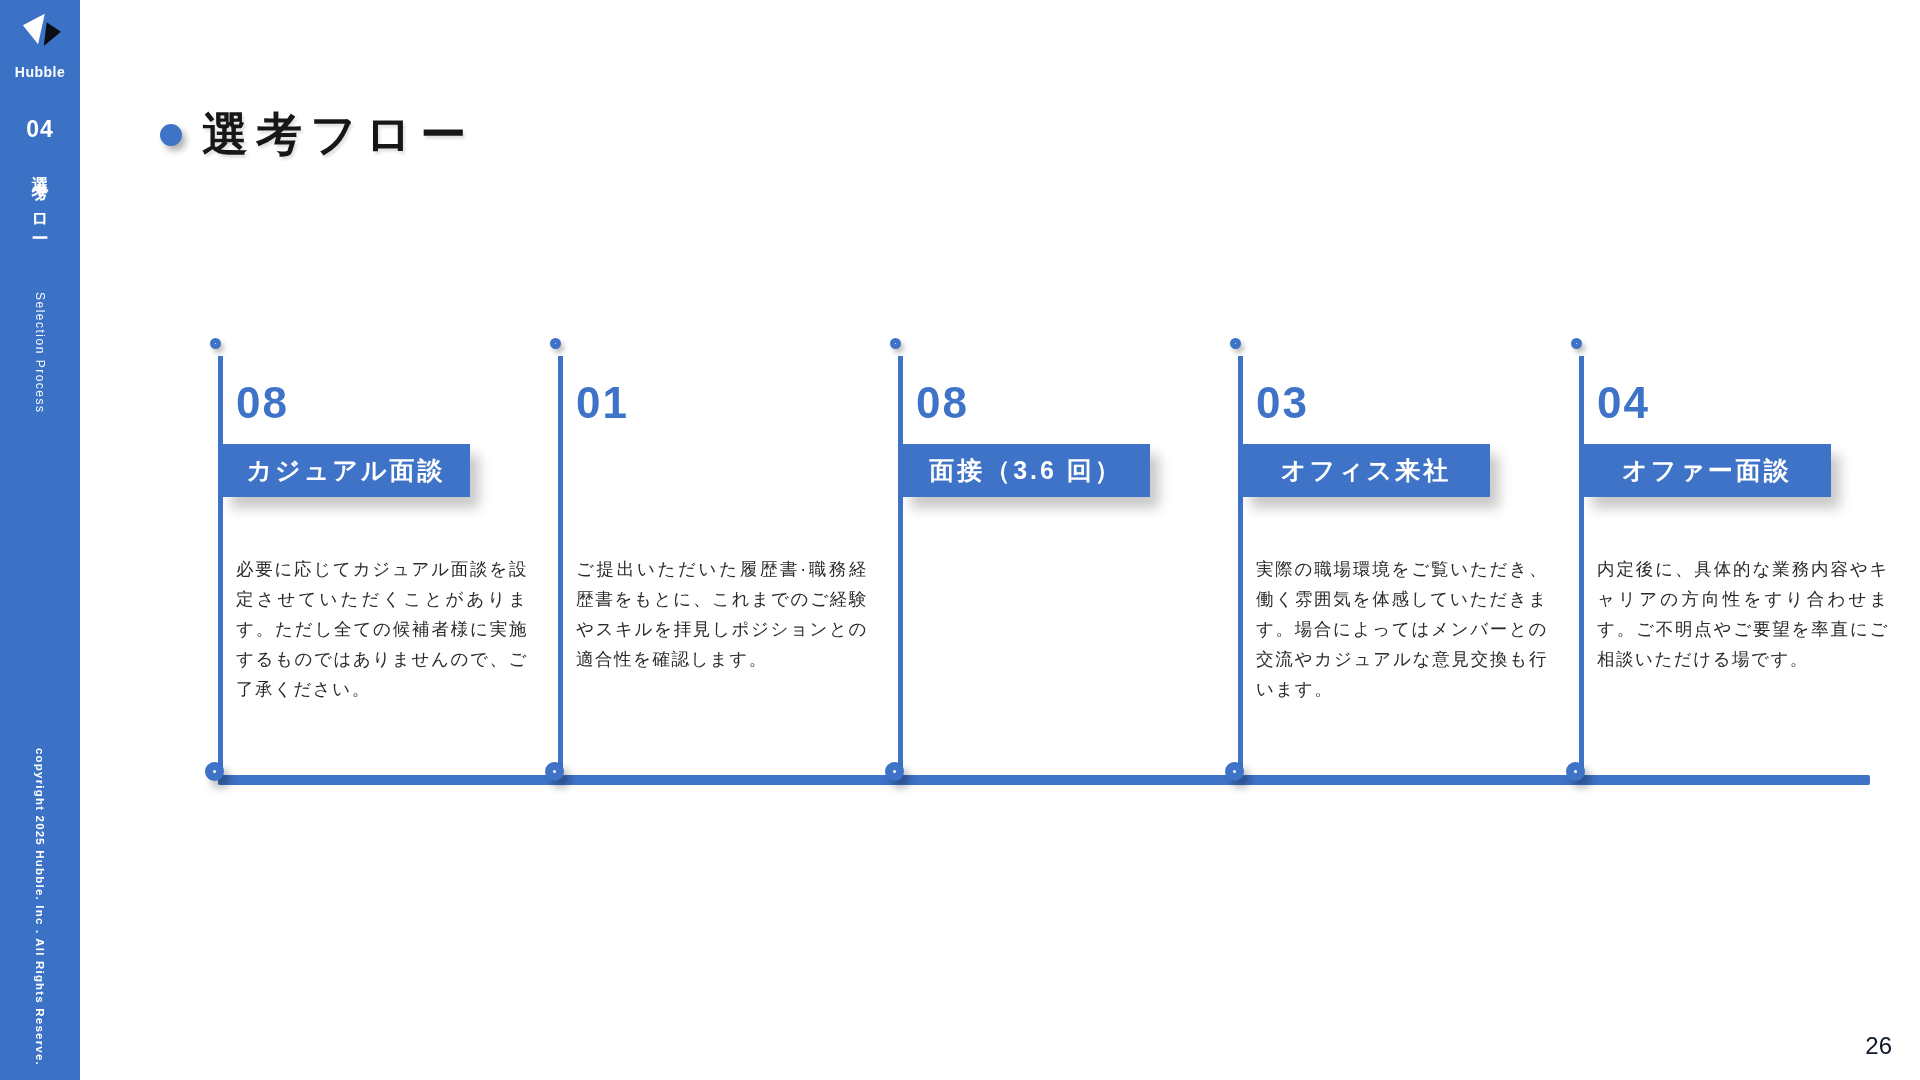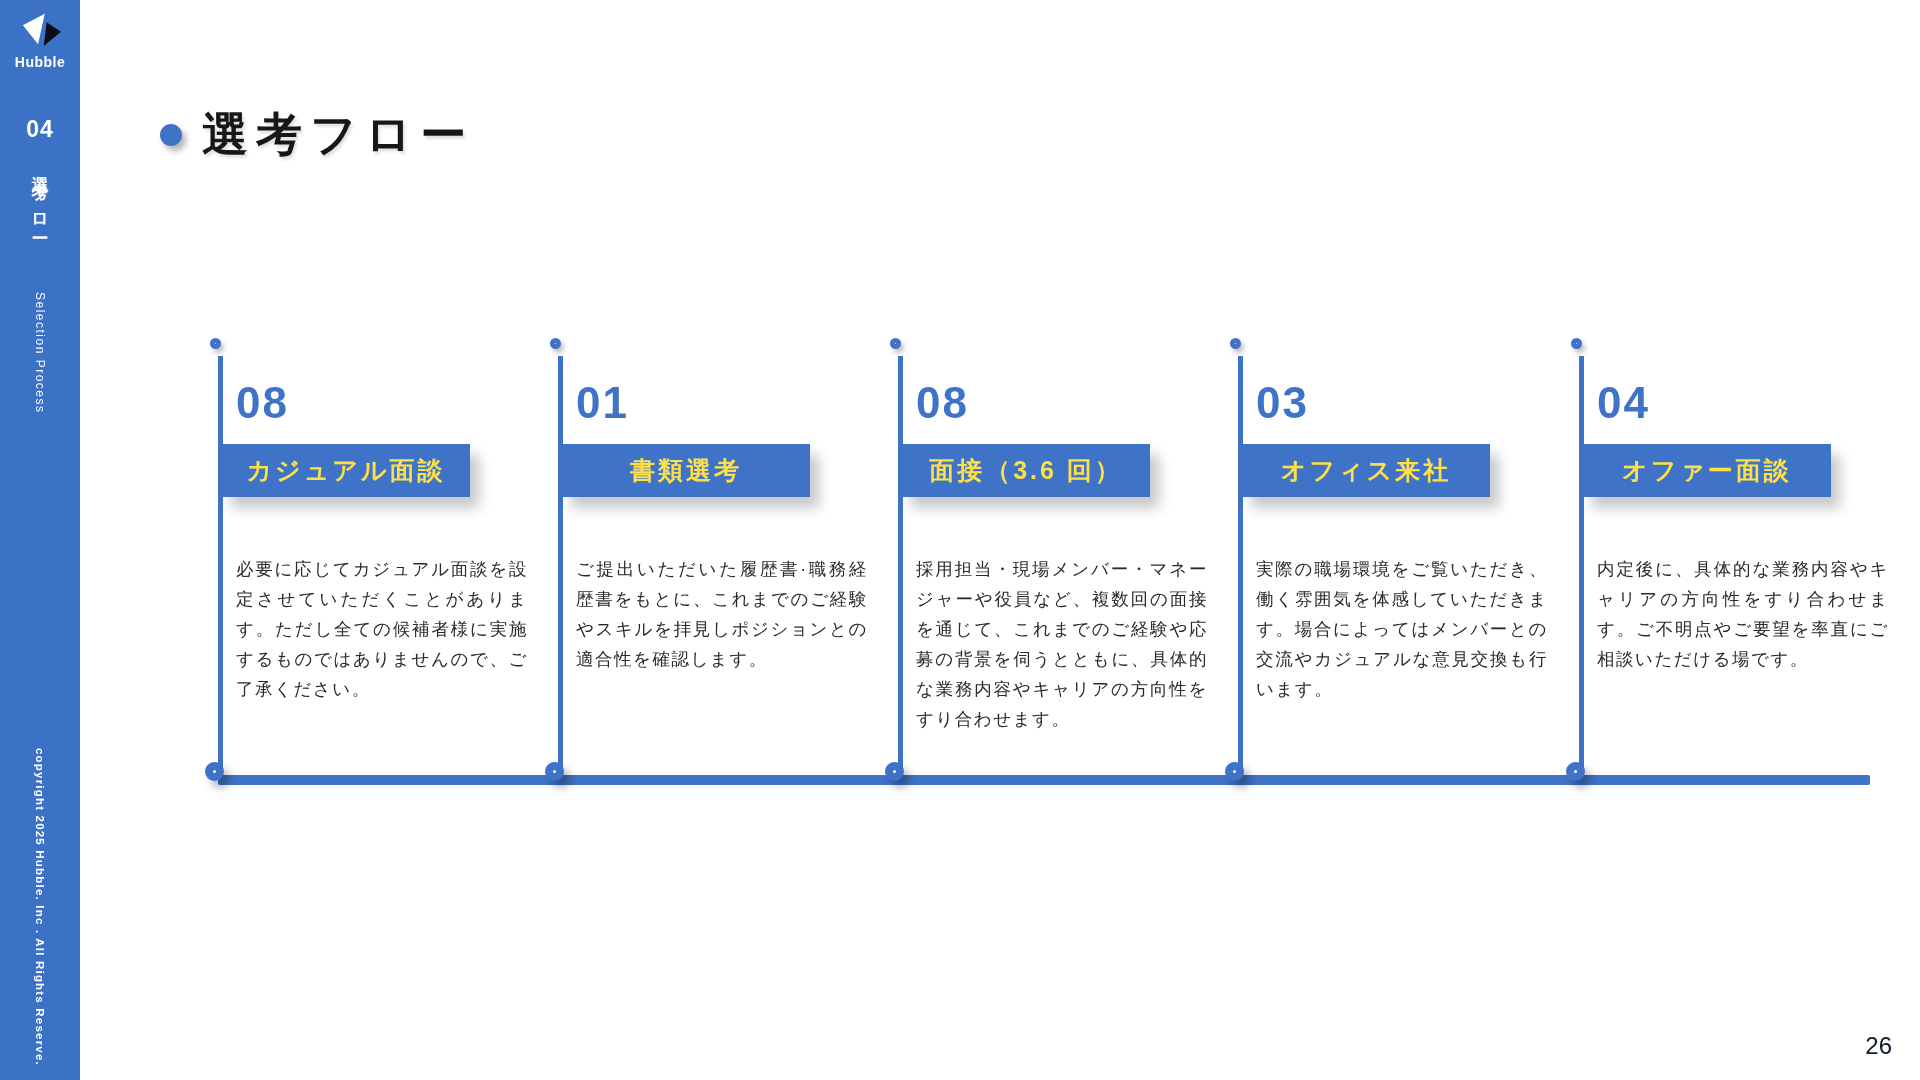--- a/index.html
+++ b/index.html
@@ -16,21 +16,21 @@
     overflow:hidden;
   }
 
   
   .sidebar{
     position:absolute;left:0;top:0;width:80px;height:1080px;
     background:var(--sidebar);color:#fff;
   }
   .logo{position:absolute;top:10px;left:0;width:80px;text-align:center;}
   .logo svg{display:block;margin:0 auto;}
-  .logo-text{font-size:14px;font-weight:bold;letter-spacing:.5px;margin-top:6px;}
+  .logo-text{font-size:14px;font-weight:bold;letter-spacing:.5px;margin-top:16px;}
   .side-num{position:absolute;top:116px;width:80px;text-align:center;font-size:23px;font-weight:bold;letter-spacing:1px;}
   .side-vtitle{
     position:absolute;top:162px;left:50%;transform:translateX(-50%);
     writing-mode:vertical-rl;font-size:17px;font-weight:bold;letter-spacing:7px;
   }
   .side-vsub{
     position:absolute;top:292px;left:50%;transform:translateX(-50%);
     writing-mode:vertical-rl;font-size:12px;letter-spacing:1.5px;opacity:.95;
   }
   .side-vcopy{
@@ -57,21 +57,21 @@
     border:5px solid var(--accent);border-radius:50%;background:#fff;
     box-shadow:3px 4px 5px rgba(0,0,0,.25);
   }
   .vline{position:absolute;left:-2px;top:18px;width:5px;height:424px;background:var(--accent);}
   .num{
     position:absolute;left:16px;top:40px;font-size:44px;font-weight:bold;
     color:var(--accent);letter-spacing:2px;
   }
   .bar{
     position:absolute;left:2px;top:106px;width:248px;height:53px;
-    background:var(--accent);color:#fde047;
+    background:var(--accent);color:#ffffff;
     display:flex;align-items:center;justify-content:center;
     font-size:25px;font-weight:bold;letter-spacing:3px;
     box-shadow:9px 11px 12px rgba(0,0,0,.22);
   }
   .desc{
     position:absolute;left:16px;top:196px;width:292px;
     font-size:17.5px;line-height:30px;color:var(--body-text);
     letter-spacing:1.5px;text-align:justify;margin-top:20px;
   }
 
@@ -116,30 +116,28 @@
   <div class="vline"></div>
   <div class="num">08</div>
   <div class="bar">カジュアル面談</div>
   <div class="desc">必要に応じてカジュアル面談を設定させていただくことがあります。ただし全ての候補者様に実施するものではありませんので、ご了承ください。</div>
 </div>
 
 <div class="col c1">
   <div class="topdot"></div>
   <div class="vline"></div>
   <div class="num">01</div>
-  <div class="bar">書類選考</div>
   <div class="desc">ご提出いただいた履歴書·職務経歴書をもとに、これまでのご経験やスキルを拝見しポジションとの適合性を確認します。</div>
 </div>
 
 <div class="col c2">
   <div class="topdot"></div>
   <div class="vline"></div>
   <div class="num">08</div>
   <div class="bar">面接（3.6 回）</div>
-  <div class="desc">採用担当・現場メンバー・マネージャーや役員など、複数回の面接を通じて、これまでのご経験や応募の背景を伺うとともに、具体的な業務内容やキャリアの方向性をすり合わせます。</div>
 </div>
 
 <div class="col c3">
   <div class="topdot"></div>
   <div class="vline"></div>
   <div class="num">03</div>
   <div class="bar">オフィス来社</div>
   <div class="desc">実際の職場環境をご覧いただき、働く雰囲気を体感していただきます。場合によってはメンバーとの交流やカジュアルな意見交換も行います。</div>
 </div>
 

